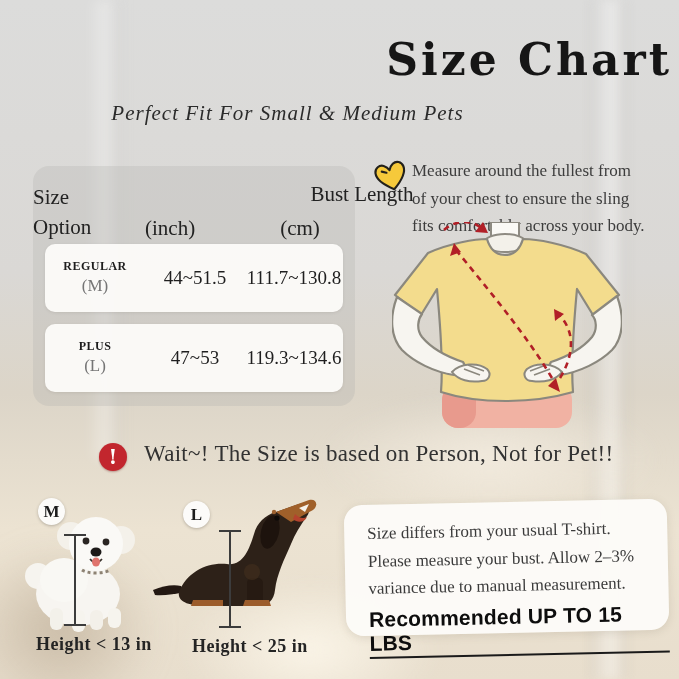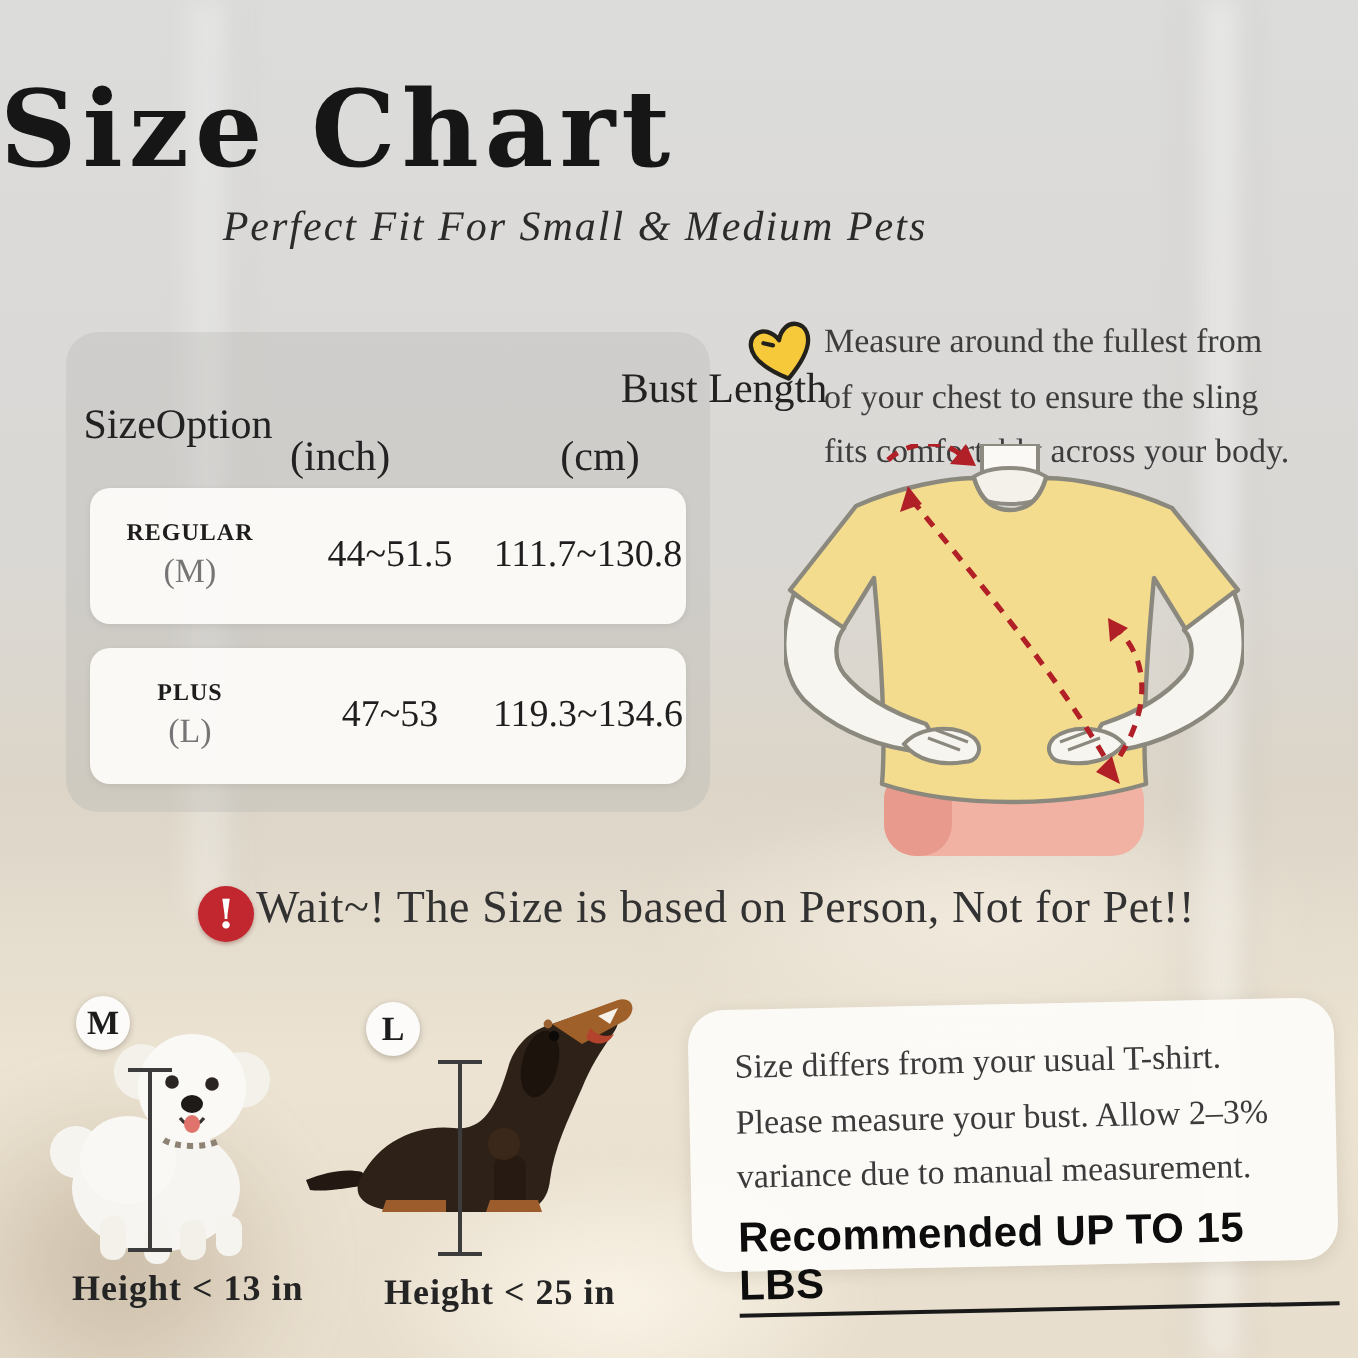--- a/index.html
+++ b/index.html
@@ -11,32 +11,32 @@
     background:linear-gradient(90deg,rgba(255,255,255,0) 0%,rgba(255,255,255,.35) 50%,rgba(160,155,148,.12) 100%); filter:blur(6px); }
   .fold.f2 { left:588px; top:0; width:40px; height:679px;
     background:linear-gradient(90deg,rgba(150,145,140,.10),rgba(255,255,255,.4) 60%,rgba(150,145,140,.12)); filter:blur(5px); }
   .fold.f3 { left:-40px; top:540px; width:200px; height:180px; border-radius:50%;
     background:radial-gradient(closest-side,rgba(176,158,134,.55),rgba(176,158,134,0)); filter:blur(14px); }
   .fold.f4 { left:180px; top:580px; width:260px; height:140px; border-radius:50%;
     background:radial-gradient(closest-side,rgba(255,250,238,.8),rgba(255,250,238,0)); filter:blur(10px); }
   .fold.f5 { left:320px; top:400px; width:340px; height:120px; border-radius:50%;
     background:radial-gradient(closest-side,rgba(247,240,228,.75),rgba(247,240,228,0)); filter:blur(12px); }
 
-  .title { position:absolute; left:0; top:34px; width:672px; text-align:left;
-    font-family:"DejaVu Serif","Liberation Serif",serif; font-weight:bold; font-size:53px;
+  .title { position:absolute; left:0; top:34px; width:672px; text-align:right;
+    font-family:"DejaVu Serif","Liberation Serif",serif; font-weight:bold; font-size:44px;
     letter-spacing:3px; color:#161616; }
   .subtitle { position:absolute; left:0; top:101px; width:575px; text-align:center;
     font-style:italic; font-size:21px; color:#2b2b2b; letter-spacing:1px; }
 
   
   .table-panel { position:absolute; left:33px; top:166px; width:322px; height:240px;
     background:rgba(179,179,177,.30); border-radius:16px; }
   .thead { position:absolute; left:0; top:10px; width:322px; height:72px; display:grid;
     grid-template-columns:112px 100px 110px; color:#222; font-size:21px; }
-  .th-size { grid-column:1; display:flex; flex-direction:row; align-items:center; justify-content:center; line-height:1.45; }
+  .th-size { grid-column:1; display:flex; flex-direction:column; justify-content:center; line-height:1.45; }
   .th-group { grid-column:2 / span 2; text-align:center; padding-top:6px; position:absolute; left:112px; width:210px; }
   .th-inch { grid-column:2; text-align:left; padding-top:40px; }
   .th-cm { grid-column:3; text-align:center; padding-top:40px; }
   .trow { position:absolute; left:12px; width:298px; height:68px;
     background:rgba(252,251,249,.95); border-radius:10px; display:grid;
     grid-template-columns:100px 100px 1fr; align-items:center;
     box-shadow:0 1px 3px rgba(90,85,75,.12); }
   .trow.r1 { top:78px; } .trow.r2 { top:158px; }
   .cell-name { text-align:center; line-height:1.3; }
   .cell-name .nm { font-weight:bold; font-size:12px; letter-spacing:.5px; color:#1d1d1d; }
@@ -47,21 +47,21 @@
   .tip-icon { position:absolute; left:372px; top:158px; width:38px; height:36px; }
   .tip-text { position:absolute; left:412px; top:157px; width:260px; font-size:17px;
     color:#3d3d3d; line-height:1.62; }
 
   .person { position:absolute; left:392px; top:222px; width:230px; height:208px; }
 
   
   .warn-icon { position:absolute; left:99px; top:443px; width:28px; height:28px; border-radius:50%;
     background:#c2262e; color:#fff; text-align:center; font-weight:bold; font-size:20px; line-height:28px;
     font-family:"DejaVu Serif",serif; box-shadow:0 1px 2px rgba(100,20,20,.35); }
-  .warn-text { position:absolute; left:128px; top:441px; width:520px; font-size:23px; color:#323232; letter-spacing:.3px; }
+  .warn-text { position:absolute; left:144px; top:441px; width:520px; font-size:23px; color:#323232; letter-spacing:.3px; }
 
   
   .badge { position:absolute; width:27px; height:27px; border-radius:50%; background:#fcfbf9;
     box-shadow:0 1px 3px rgba(80,75,65,.35); text-align:center; font-weight:bold;
     font-size:17px; line-height:27px; color:#1c1c1c; }
   .badge.m { left:38px; top:498px; }
   .badge.l { left:183px; top:501px; }
   .dog { position:absolute; }
   .dog.m { left:24px; top:510px; width:124px; height:124px; }
   .dog.l { left:149px; top:492px; width:178px; height:140px; }

